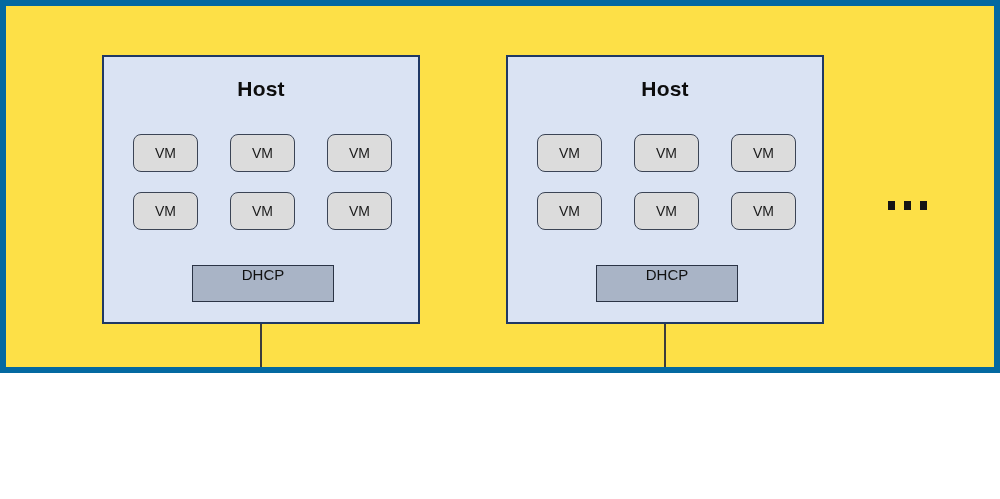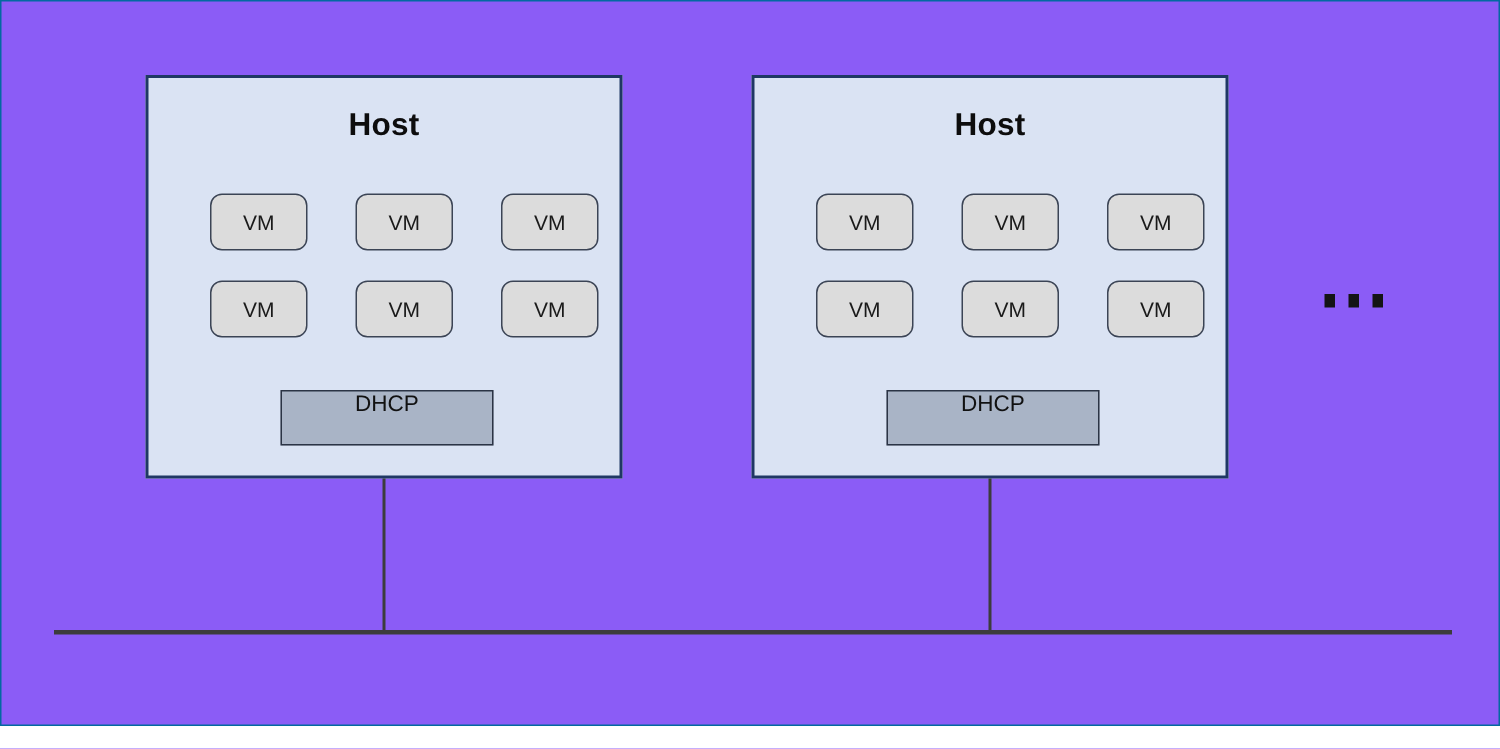--- a/index.html
+++ b/index.html
@@ -8,24 +8,24 @@
     padding: 0;
     background: #ffffff;
   }
   body {
     font-family: "Liberation Sans", "DejaVu Sans", sans-serif;
   }
 
   #canvas {
     position: relative;
     width: 1000px;
-    height: 484px;
-    background: #8b5cf6;
-    box-sizing: border-box;
-    border: 1px solid #0369a1;
+    height: 373px;
+    background: #fde047;
+    box-sizing: border-box;
+    border: 6px solid #0369a1;
     overflow: hidden;
   }
 
   
   .host-box {
     position: absolute;
     box-sizing: border-box;
     background: #dae3f3;
     border: 2px solid #1f3864;
     width: 318px;
@@ -44,21 +44,21 @@
     font-size: 21px;
     font-weight: bold;
     color: #0d0d0d;
     letter-spacing: 0.2px;
   }
 
   
   .vm-grid {
     position: absolute;
     top: 77px;
-    left: 41px;
+    left: 29px;
     width: 260px;
     display: grid;
     grid-template-columns: repeat(3, 65px);
     grid-template-rows: repeat(2, 38px);
     column-gap: 32px;
     row-gap: 20px;
     text-align: right;
   }
   .vm-box {
     box-sizing: border-box;

